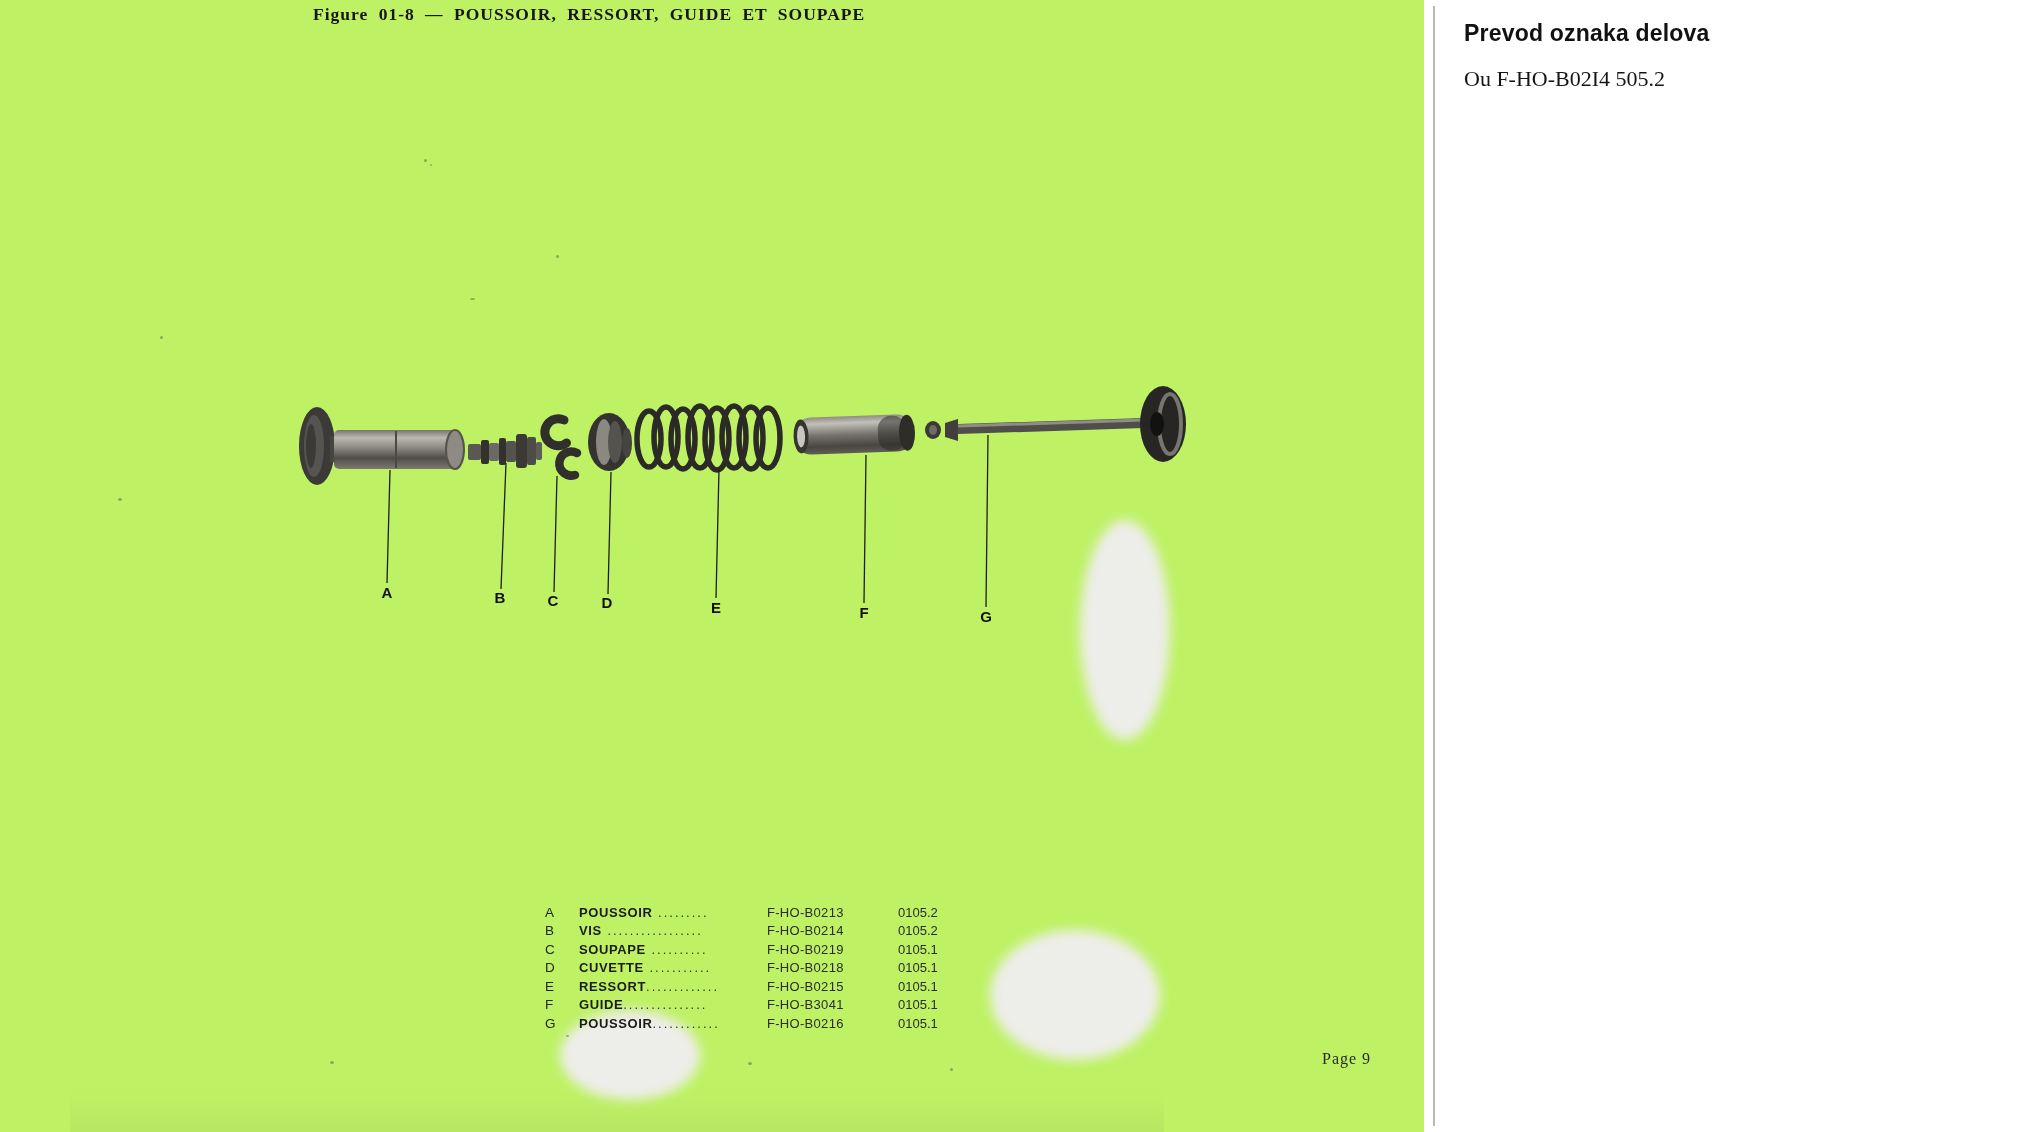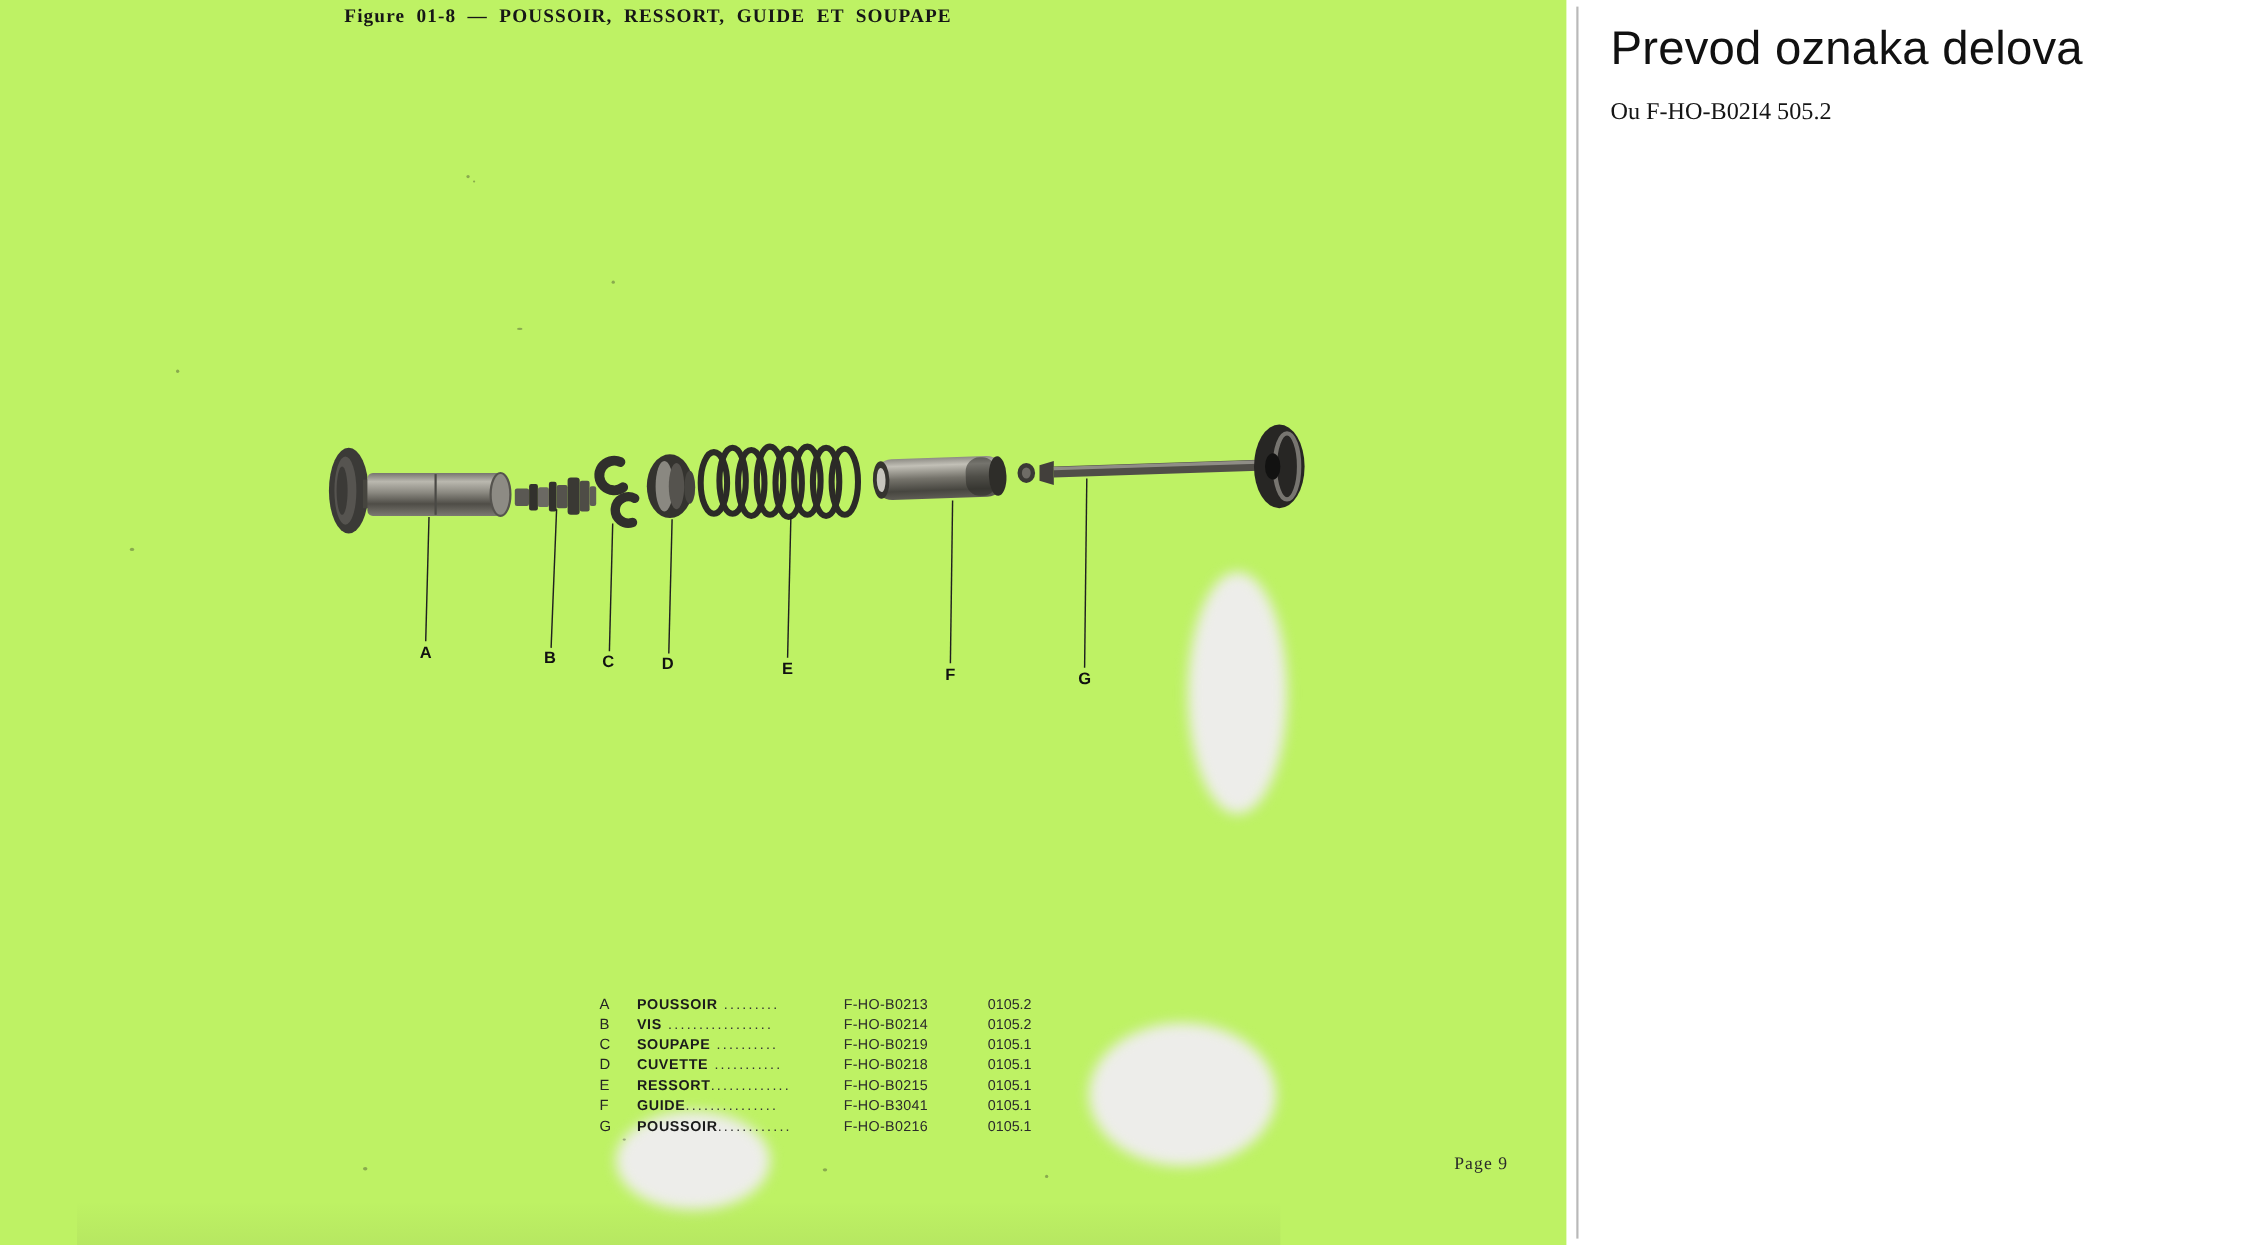--- a/index.html
+++ b/index.html
@@ -35,21 +35,21 @@
   .pt-part{width:118px;color:#2b2b2b;letter-spacing:0.3px;}
   .pt-ref{width:60px;color:#2b2b2b;margin-left:13px;}
   .page-label{
     position:absolute;left:1322px;top:1050px;
     font-family:"Liberation Serif",serif;font-size:16px;letter-spacing:1px;color:#2a2a2a;text-align:center;
   }
   
   .divider{position:absolute;left:1433px;top:6px;width:2px;height:1120px;background:#b9b9b9;}
   .side-panel{position:absolute;left:1436px;top:0;width:606px;height:1132px;background:#ffffff;}
   .side-panel .heading{
-    margin:20px 0 0 28px;font-size:43px;font-weight:normal;color:#111;letter-spacing:0.2px;
+    margin:20px 0 0 28px;font-size:23px;font-weight:bold;color:#111;letter-spacing:0.2px;
   }
   .side-panel .reference{
     margin:19px 0 0 28px;font-size:22px;color:#151515;font-family:Liberation Serif, serif;
   }
 </style>
 </head>
 <body>
 
 <div class="scan">
 

